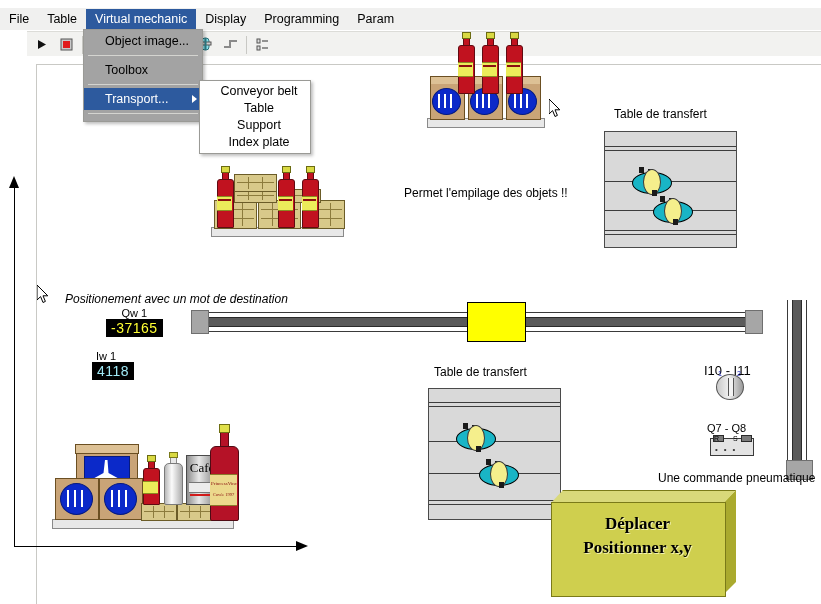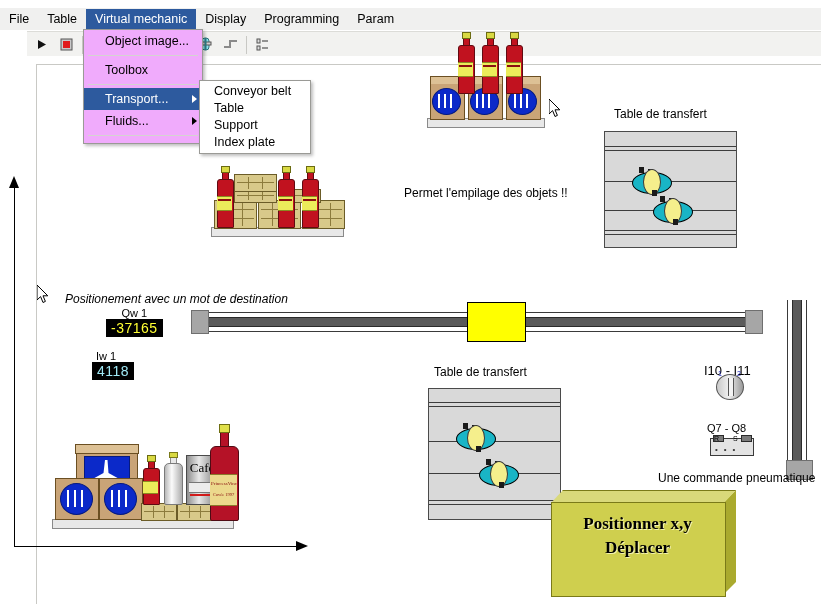--- a/index.html
+++ b/index.html
@@ -18,35 +18,35 @@
   .tb-btn{width:21px;height:21px;margin:0 1px;display:flex;align-items:center;
           justify-content:center;border:1px solid transparent;background:#f2f2f0;}
   .tb-sep{width:1px;height:18px;background:#c8c8c4;margin:0 3px;}
 
   
   #client{position:absolute;left:27px;top:56px;width:794px;height:548px;background:#ffffff;}
   #panel-border{position:absolute;left:36px;top:64px;width:785px;height:540px;
                 border-left:1px solid #c9c9c5;border-top:1px solid #c9c9c5;background:#fff;}
 
   
-  #menu-vm{position:absolute;left:83px;top:29px;width:118px;background:#f0abfc;
+  #menu-vm{position:absolute;left:83px;top:29px;width:118px;background:#a3a3a3;
            border:1px solid #9a9a96;box-shadow:2px 2px 3px rgba(0,0,0,.25);z-index:60;}
   .mi{position:relative;height:22px;line-height:22px;padding:0 6px 0 21px;font-size:12.5px;
       white-space:nowrap;color:#000;}
   .mi.hl{background:#2d5a9e;color:#fff;}
   .mi-sep{height:1px;background:#d4d4d0;margin:3px 4px;}
   .mi .arr{position:absolute;right:5px;top:7px;width:0;height:0;
            border-top:4px solid transparent;border-bottom:4px solid transparent;
            border-left:5px solid #000;}
   .mi.hl .arr{border-left-color:#fff;}
 
   #menu-transport{position:absolute;left:199px;top:80px;width:110px;background:#ffffff;
                   border:1px solid #9a9a96;box-shadow:2px 2px 3px rgba(0,0,0,.25);z-index:61;
                   padding:2px 0;}
-  #menu-transport .mi{padding-left:14px;height:17px;line-height:17px;}
+  #menu-transport .mi{padding-left:14px;height:17px;line-height:17px;text-align:center;}
 
   
   #axis-v{position:absolute;left:14px;top:186px;width:1px;height:361px;background:#000;}
   #axis-v-head{position:absolute;left:9px;top:176px;width:0;height:0;
                border-left:5px solid transparent;border-right:5px solid transparent;
                border-bottom:12px solid #000;}
   #axis-h{position:absolute;left:14px;top:546px;width:284px;height:1px;background:#000;}
   #axis-h-head{position:absolute;left:296px;top:541px;width:0;height:0;
                border-top:5px solid transparent;border-bottom:5px solid transparent;
                border-left:12px solid #000;}
@@ -525,38 +525,34 @@
     <div style="position:absolute;left:2px;top:57px;width:25px;text-align:center;font-size:5px;color:#8a1010;font-family:'Liberation Serif',serif;">PrincessVinc</div>
     <div style="position:absolute;left:2px;top:68px;width:25px;text-align:center;font-size:4.5px;color:#8a1010;font-family:'Liberation Serif',serif;">Cuvée 1997</div>
   </div>
 </div>
 
 <div id="callout">
   <div class="side"></div>
   <div class="topf"></div>
   <div class="face"></div>
   <div class="ctext">
+    <div>Déplacer</div>
     <div>Positionner x,y</div>
-    <div>Déplacer</div>
   </div>
 </div>
 
 <div id="menu-vm">
   <div class="mi">Object image...</div>
   <div class="mi-sep"></div>
   <div class="mi">Toolbox</div>
   <div class="mi-sep"></div>
   <div class="mi hl">
     <span>Transport...</span>
     <span class="arr"></span>
   </div>
-  <div class="mi">
-    <span>Fluids...</span>
-    <span class="arr"></span>
-  </div>
   <div class="mi-sep"></div>
   <div style="height:4px;"></div>
 </div>
 
 <div id="menu-transport">
   <div class="mi">Conveyor belt</div>
   <div class="mi">Table</div>
   <div class="mi">Support</div>
   <div class="mi">Index plate</div>
 </div>

